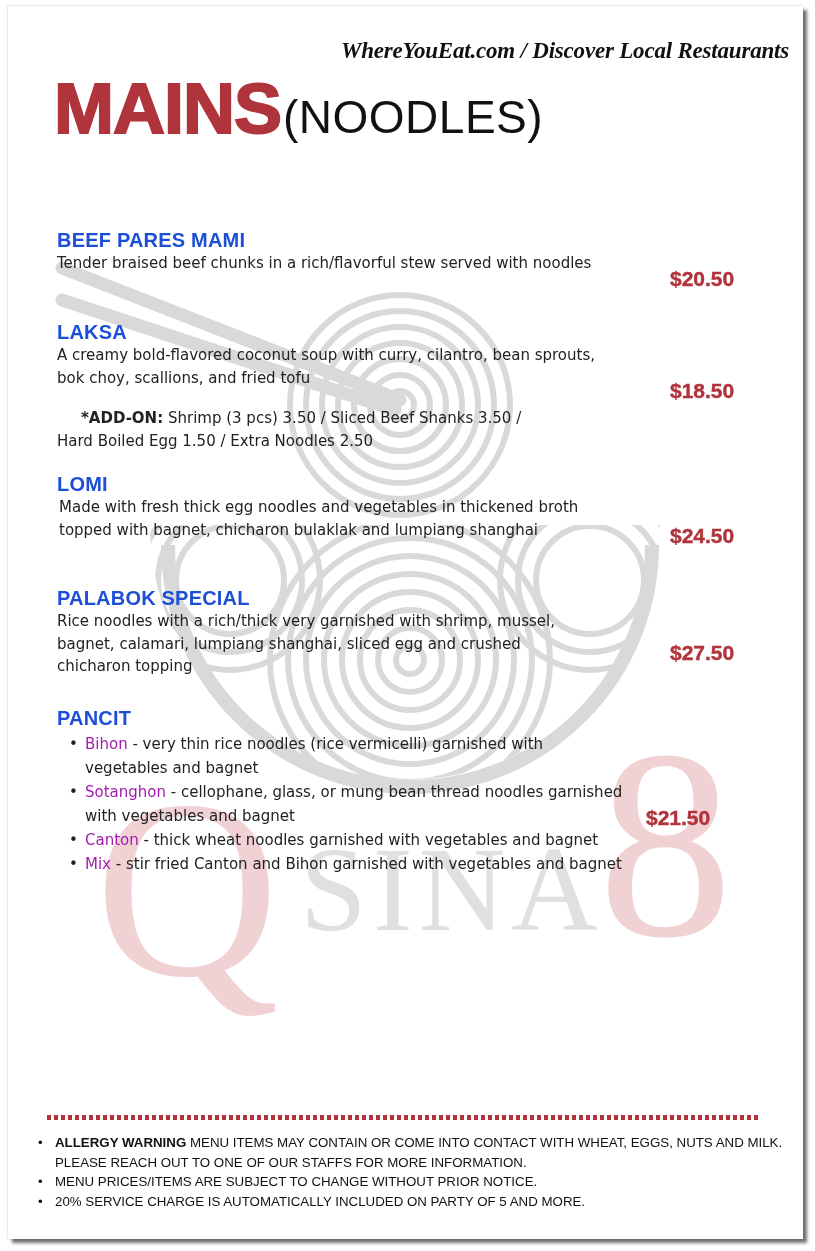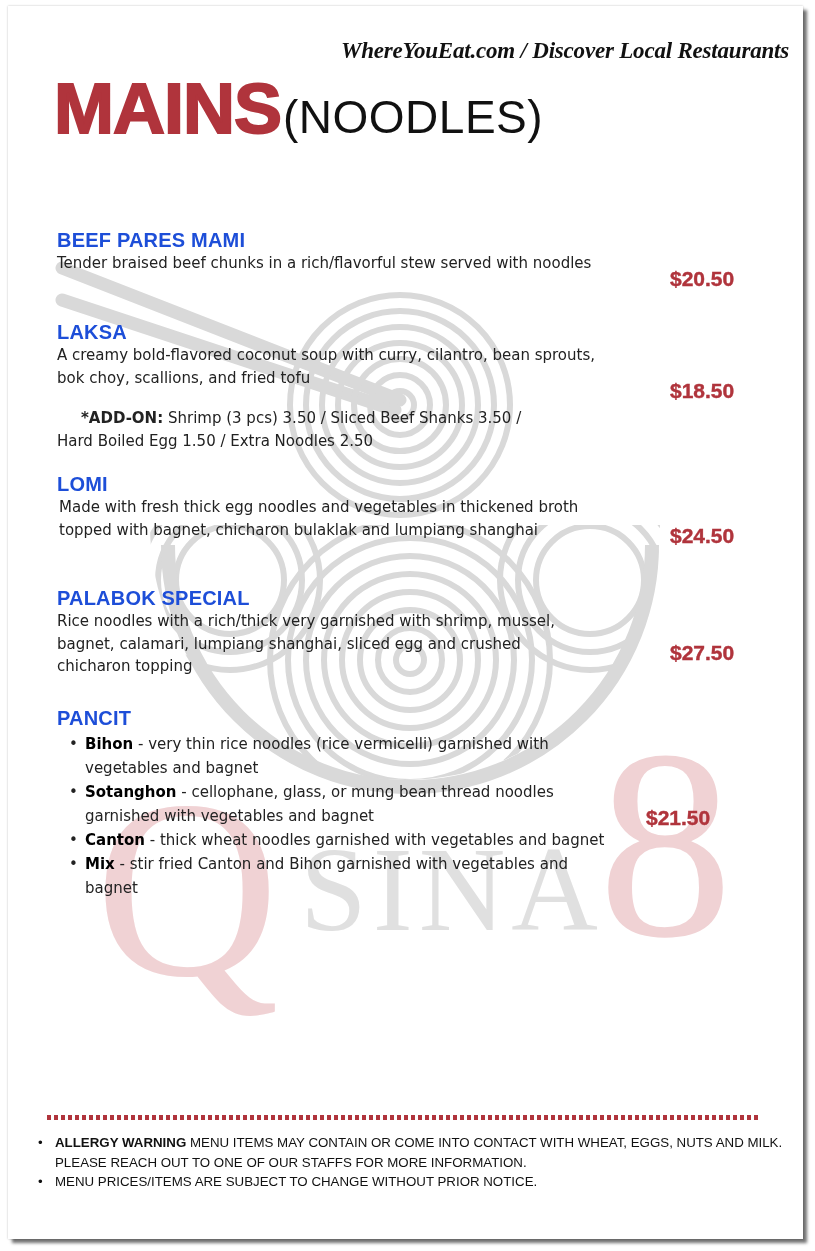--- a/index.html
+++ b/index.html
@@ -16,21 +16,21 @@
   .menu-item { position:absolute; left:57px; width:560px; }
   .item-name { font-family:"Liberation Sans", sans-serif; font-weight:bold; font-size:20px; color:#1d4ed8; line-height:24px; letter-spacing:0.2px; }
   .item-desc { font-family:"DejaVu Sans", sans-serif; font-size:15px; color:#222; line-height:22.5px; }
   .addon { margin-top:18px; }
   .addon b { font-weight:bold;margin-left:24px; }
   .price { position:absolute; left:670px; font-family:"Liberation Sans", sans-serif; font-weight:bold; font-size:21px; color:#b0343c;margin-top:20px;
            -webkit-text-stroke:0.4px #b0343c; }
   .pancit-list { list-style:none; margin:2px 0 0 0; padding:0 0 0 12px; }
   .pancit-list li { position:relative; padding-left:16px; font-size:15px; color:#222; line-height:24px; width:540px; }
   .pancit-list li::before { content:"•"; position:absolute; left:0; top:0; font-size:15px; }
-  .pancit-list b { font-weight:bold; color:#000000; }
+  .pancit-list b { font-weight:normal; color:#a21caf; }
   .divider { position:absolute; left:47px; top:1115px; width:714px; height:5px;
              background-image: repeating-linear-gradient(to right, #b0343c 0 4px, transparent 4px 7px); }
   .notes { position:absolute; left:30px; top:1133px; width:760px; list-style:none; margin:0; padding:0; }
   .notes li { position:relative; padding-left:25px; font-family:"Liberation Sans", sans-serif; font-size:13.3px; color:#111; line-height:19.5px;
               transform-origin:left; letter-spacing:0; }
   .notes li::before { content:"•"; position:absolute; left:8px; top:0; }
   .notes b { font-weight:bold; }
 </style>
 </head>
 <body>
@@ -134,13 +134,14 @@
     <li><b>Mix</b><span> - stir fried Canton and Bihon garnished with vegetables and bagnet</span></li>
   </ul>
 </div>
 <div class="price" style="left:646px; top:786px;">$21.50</div>
 
 <div class="divider"></div>
 
 <ul class="notes">
   <li><b>ALLERGY WARNING</b><span> MENU ITEMS MAY CONTAIN OR COME INTO CONTACT WITH WHEAT, EGGS, NUTS AND MILK. PLEASE REACH OUT TO ONE OF OUR STAFFS FOR MORE INFORMATION.</span></li>
   <li><span>MENU PRICES/ITEMS ARE SUBJECT TO CHANGE WITHOUT PRIOR NOTICE.</span></li>
+  <li><span>20% SERVICE CHARGE IS AUTOMATICALLY INCLUDED ON PARTY OF 5 AND MORE.</span></li>
 </ul>
 
 </body></html>

